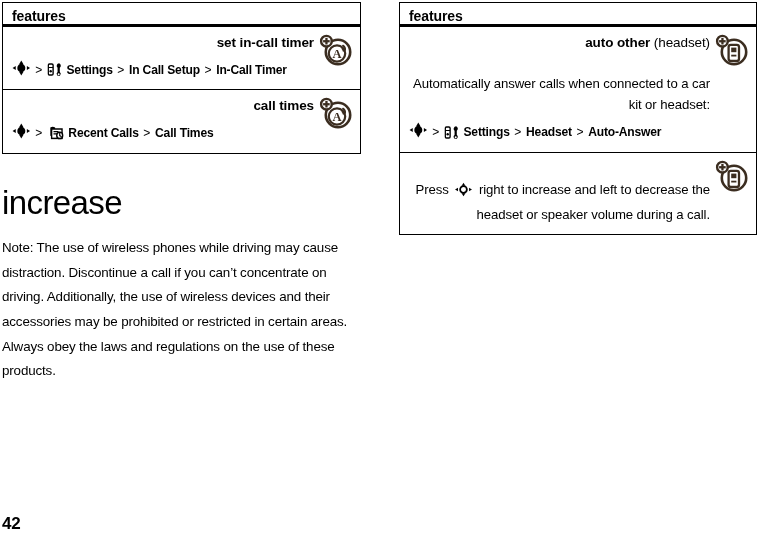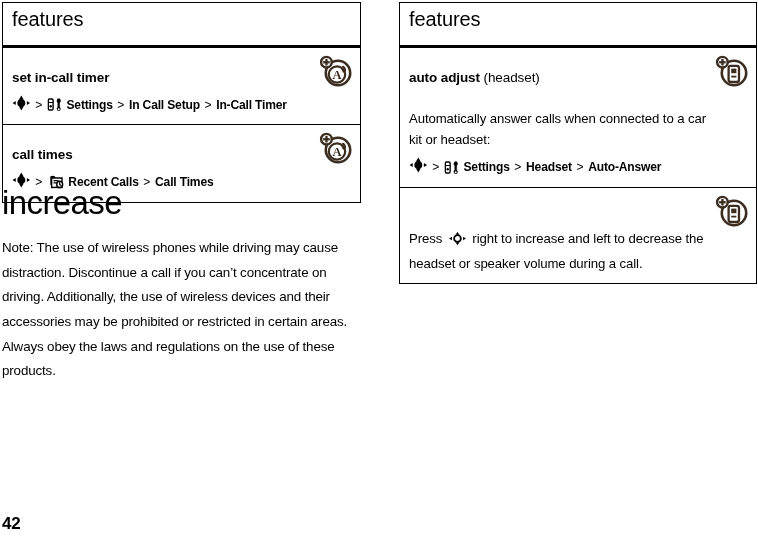--- a/index.html
+++ b/index.html
@@ -25,31 +25,32 @@
   .feature-table {
     position: absolute;
     border: 1px solid #000;
     box-sizing: border-box;
     background: #fff;
   }
   #left-table  { left: 2px;   top: 2px; width: 359px; }
   #right-table { left: 399px; top: 2px; width: 358px; }
 
   .table-header {
-    font-size: 20px;
-    font-weight: normal;
-    padding: 5px 9px 14px 9px;
+    font-size: 14px;
+    font-weight: bold;
+    padding: 5px 9px 0 9px;
     border-bottom: 3px solid #000;
     letter-spacing: -0.1px;
   }
 
   .feature-row {
     position: relative;
-    padding: 20px 46px 9px 9px;
+    padding: 6px 46px 9px 9px;
     border-bottom: 1px solid #000;
+    text-align: right;
   }
   .feature-row:last-child { border-bottom: none; }
 
   .feature-title {
     font-size: 13.5px;
     font-weight: bold;
     line-height: 1.45;
     letter-spacing: -0.1px;
   }
   .feature-title .normal {
@@ -244,21 +245,21 @@
   <div id="note-paragraph">
     <span class="note-label">Note:</span><span> The use of wireless phones while driving may cause distraction. Discontinue a call if you can’t concentrate on driving. Additionally, the use of wireless devices and their accessories may be prohibited or restricted in certain areas. Always obey the laws and regulations on the use of these products.</span>
   </div>
 
   <div class="feature-table" id="right-table">
 
     <div class="table-header">features</div>
 
     <div class="feature-row">
       <div class="feature-title">
-        <span>auto adjust</span><span class="normal"> (headset)</span>
+        <span>auto other</span><span class="normal"> (headset)</span>
       </div>
 
       <div class="feature-desc">Automatically answer calls when connected to a car kit or headset:</div>
 
       <div class="menu-path">
         <span class="navkey">
           <svg width="20" height="16" viewBox="0 0 20 16">
             <circle cx="10" cy="8" r="4.3" fill="#000"></circle>
             <polygon points="10,0.6 12.2,4.0 7.8,4.0" fill="#000"></polygon>
             <polygon points="10,15.4 12.2,12.0 7.8,12.0" fill="#000"></polygon>

